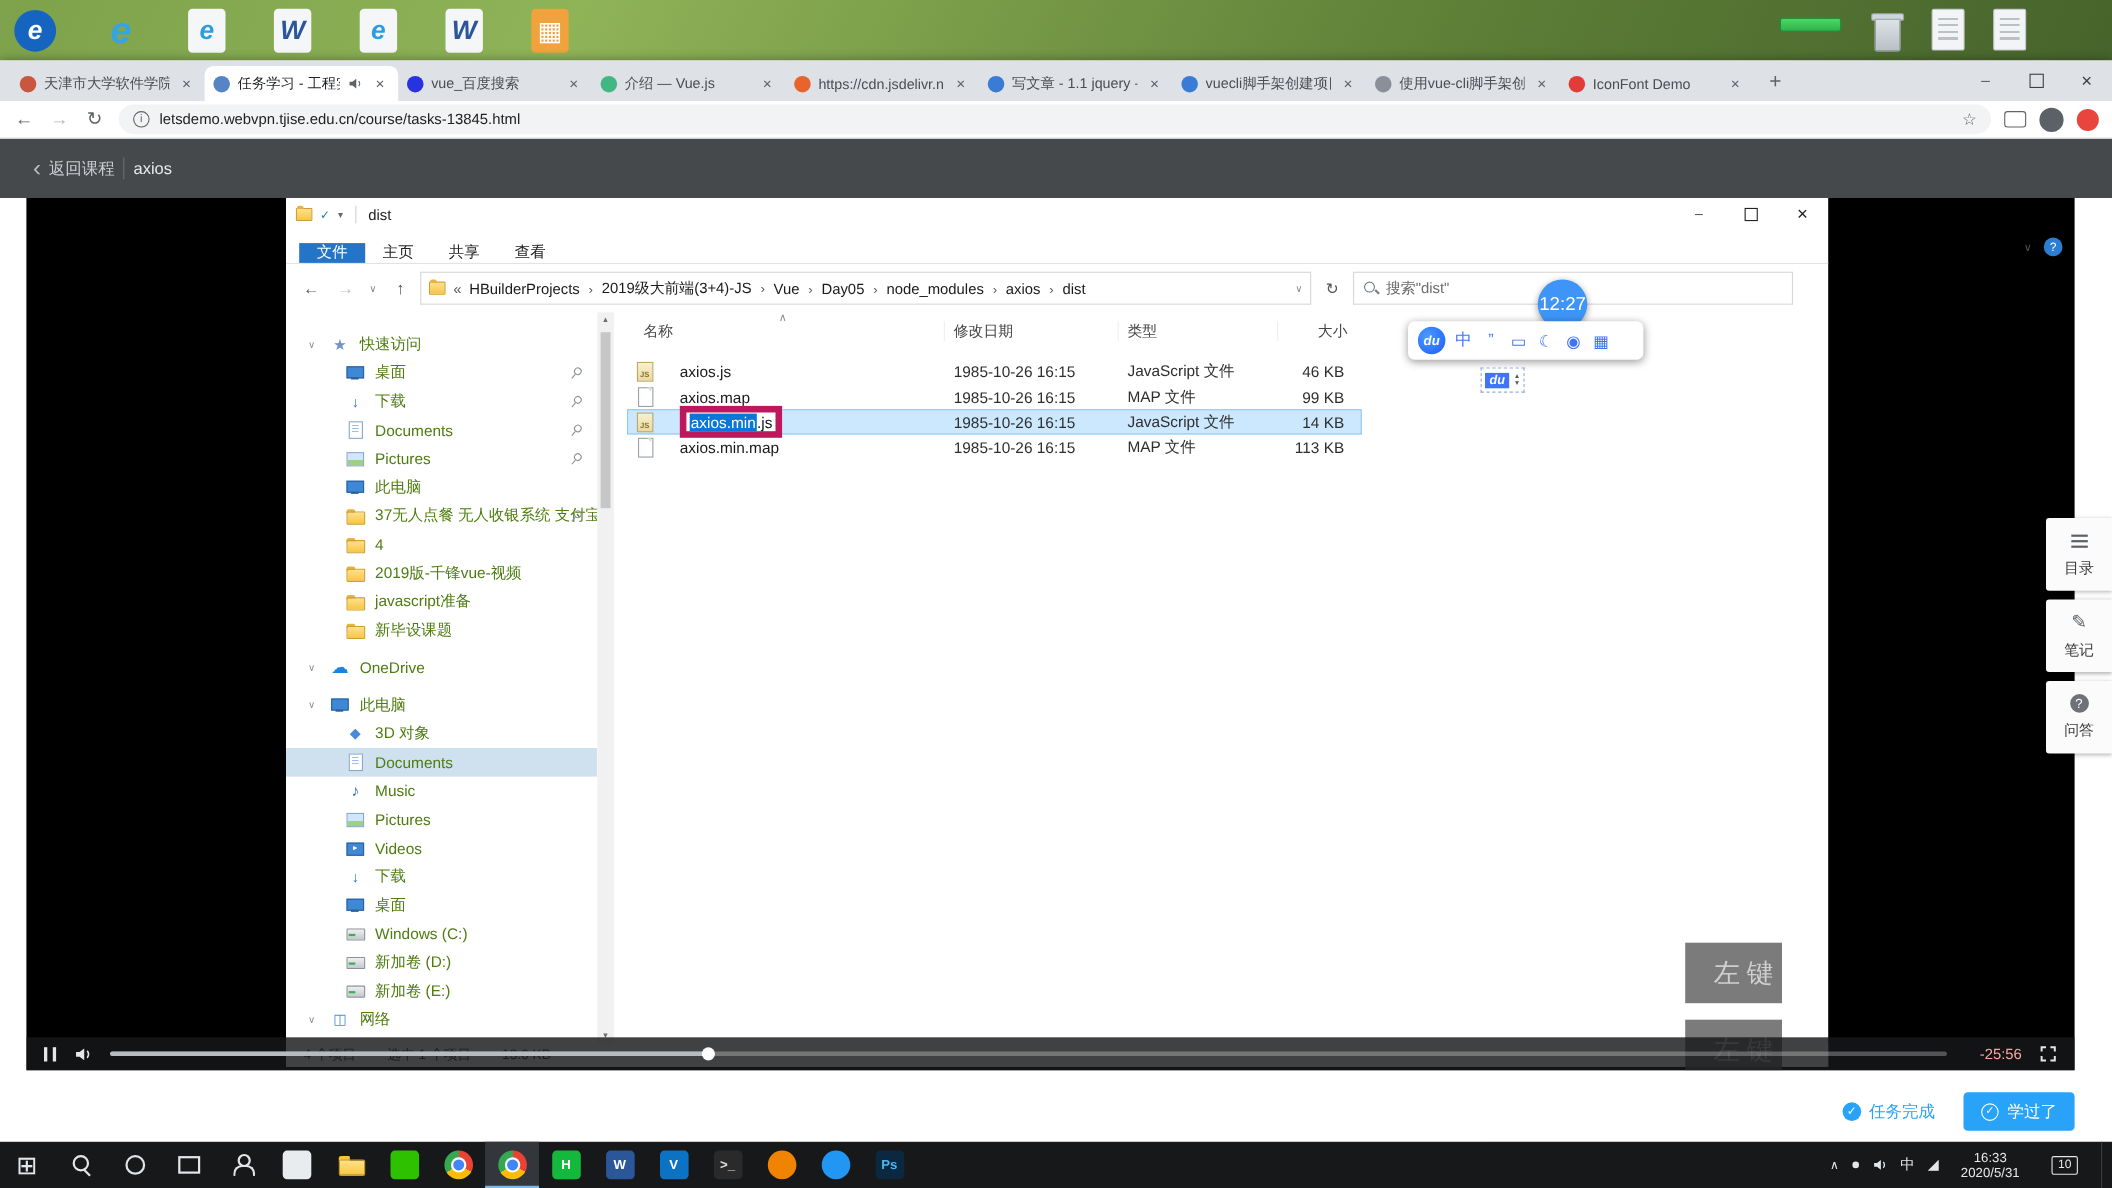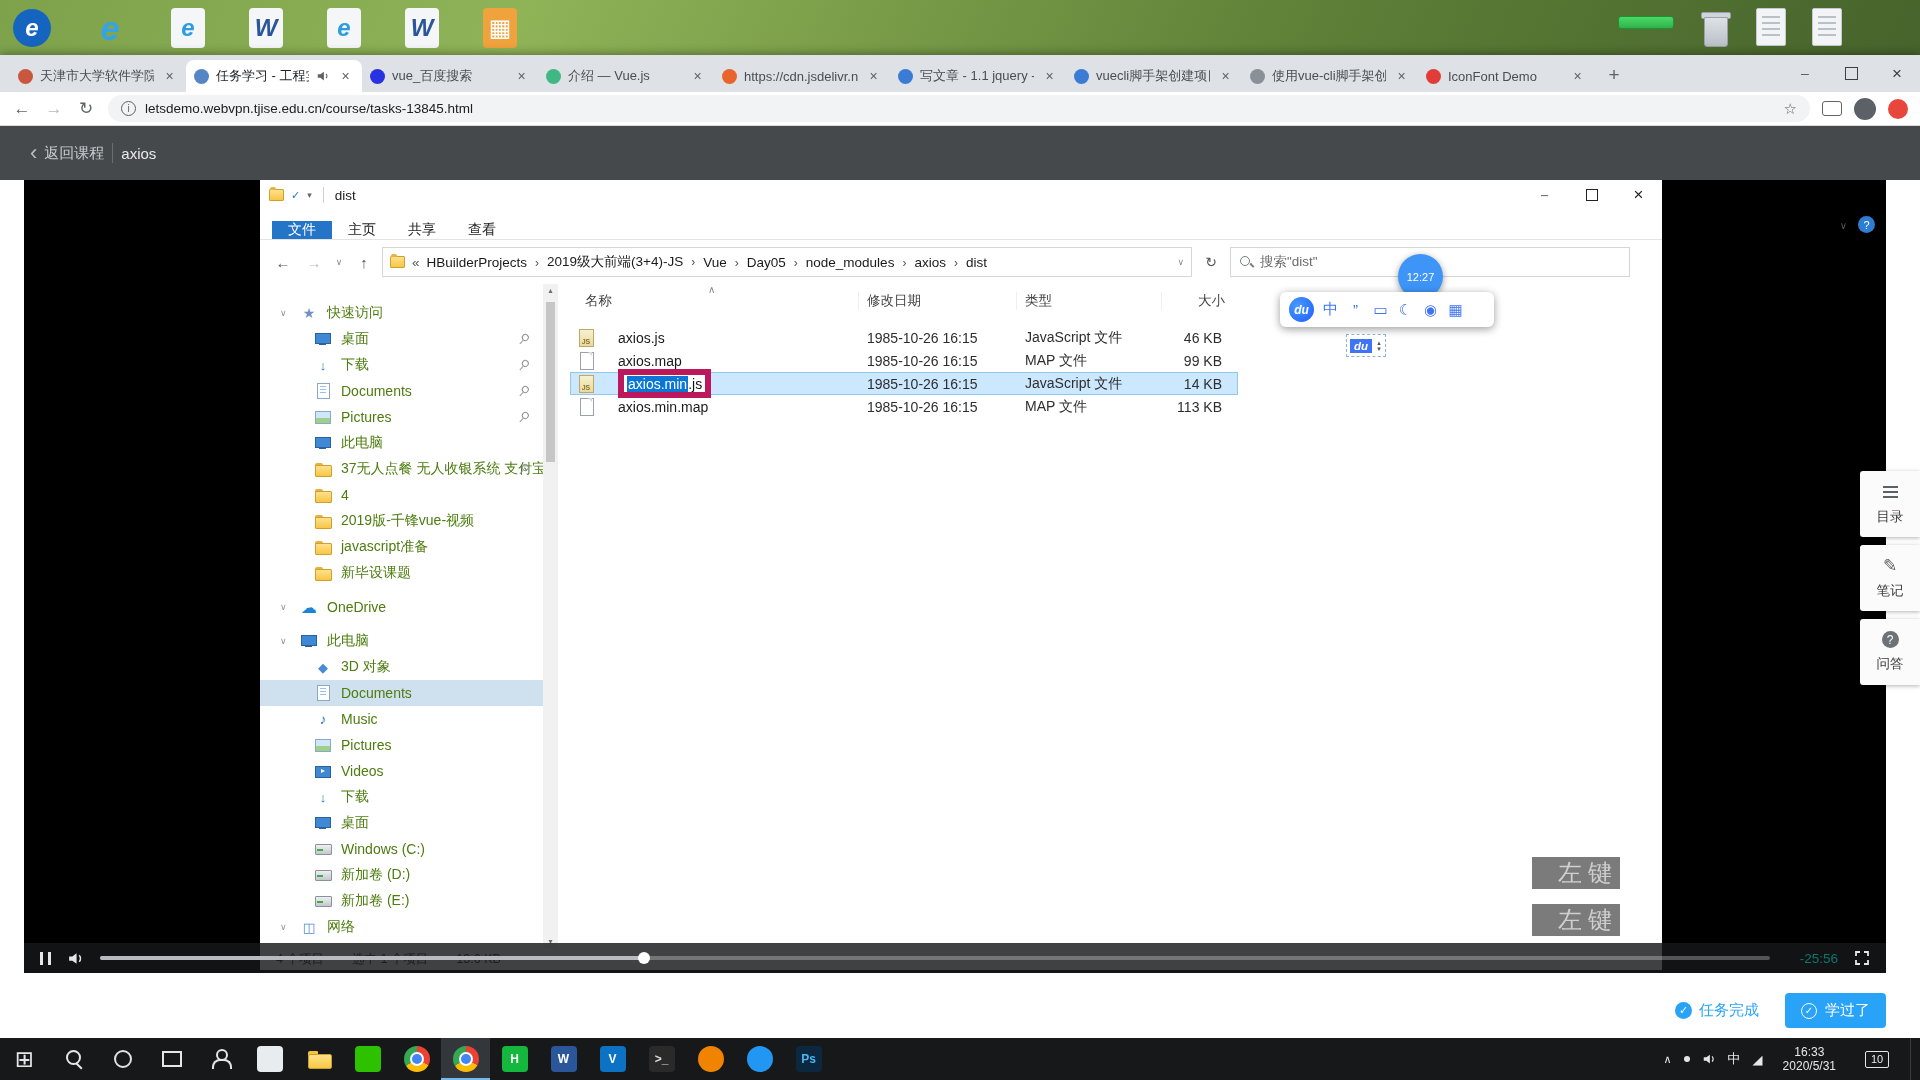--- a/index.html
+++ b/index.html
@@ -158,36 +158,36 @@
 .fi.i-js::after{content:"JS";position:absolute;left:0;right:0;bottom:1px;text-align:center;font-size:7px;font-weight:700;color:#8a7430}
 .fi.i-map::before{content:"";position:absolute;left:2px;top:0;width:12px;height:16px;background:#fff;border:1px solid #9aa1a8}
 .fi.i-map::after{content:"";position:absolute;right:2px;top:0;border-top:4px solid #d6dade;border-left:4px solid transparent}
 .name-plain{white-space:nowrap}
 .name-edit{display:inline-flex;align-items:center;background:#fff;border:6px solid #be185d;padding:0 3px;height:29px;font-size:14px}
 .name-sel{background:#0a77d6;color:#fff;padding:0 1px;white-space:nowrap}
 .name-suffix{color:#111;white-space:nowrap}
 .frow:not(.selected) .name-edit{display:none}
 .ex-status{position:absolute;left:0;bottom:0;height:22px;width:100%;display:flex;align-items:center;gap:28px;padding-left:16px;font-size:12.5px;color:#333;background:#fff}
 
-.time-bubble{position:absolute;left:1374px;top:74px;width:45px;height:45px;border-radius:50%;background:#3e95f7;color:#fff;font-size:11px;display:flex;align-items:center;justify-content:center;box-shadow:0 2px 7px rgba(0,0,0,.4)}
+.time-bubble{position:absolute;left:1374px;top:74px;width:45px;height:45px;border-radius:50%;background:#3e95f7;color:#fff;font-size:17px;display:flex;align-items:center;justify-content:center;box-shadow:0 2px 7px rgba(0,0,0,.4)}
 .ime-bar{position:absolute;left:1256px;top:112px;width:214px;height:35px;background:#fff;border-radius:6px;box-shadow:0 2px 8px rgba(0,0,0,.4);display:flex;align-items:center;gap:6px;padding:0 9px}
 .du-logo{width:25px;height:25px;border-radius:50%;background:radial-gradient(circle at 35% 35%,#4a9bff,#1b5cff);color:#fff;font-weight:bold;font-size:12px;font-style:italic;display:flex;align-items:center;justify-content:center;flex:none}
 .ime-tools{display:flex;align-items:center;gap:4px}
 .ime-ic{color:#3f74f6;font-size:15px;width:21px;text-align:center}
 .du-mini{position:absolute;left:1322px;top:154px;height:23px;display:flex;align-items:center;gap:4px;padding:2px 3px;border:1px dashed #8fb0d8;background:rgba(255,255,255,.92)}
 .du-tag{background:#3f74f6;color:#fff;font-size:11.5px;font-style:italic;font-weight:bold;padding:1px 4px}
 .du-arrows{display:flex;flex-direction:column;line-height:6px;font-size:6px;color:#555}
 .click-hints{position:absolute;left:1508px;top:677px;display:flex;flex-direction:column;gap:15px}
-.click-hint{width:88px;height:32px;background:rgba(105,105,105,.88);color:#cfcfcf;display:flex;align-items:center;justify-content:center;font-size:24px;letter-spacing:6px;padding-left:24px}
+.click-hint{width:88px;height:55px;background:rgba(105,105,105,.88);color:#cfcfcf;display:flex;align-items:center;justify-content:center;font-size:24px;letter-spacing:6px;padding-left:24px}
 .vctrl{position:absolute;left:0;bottom:0;width:100%;height:30px;background:rgba(22,23,25,.82);display:flex;align-items:center;gap:16px;padding:0 16px}
 .pp{width:11px;height:13px;border-left:3.5px solid #e6e6e6;border-right:3.5px solid #e6e6e6;flex:none}
 .track{flex:1;height:4px;background:rgba(255,255,255,.28);position:relative;border-radius:2px}
 .played{position:absolute;left:0;top:0;height:100%;width:32.6%;background:#b7bbc0;border-radius:2px}
 .knob{position:absolute;left:calc(32.6% - 6px);top:-4px;width:12px;height:12px;background:#fff;border-radius:50%}
-.vtime{font-size:13.5px;color:#0f766e;flex:none;min-width:52px;text-align:right}
+.vtime{font-size:13.5px;color:#fca5a5;flex:none;min-width:52px;text-align:right}
 
 .side-tools{position:absolute;right:0;top:345px;width:60px;display:flex;flex-direction:column;gap:8px}
 .stool{height:66px;background:#fbfbfb;display:flex;flex-direction:column;align-items:center;justify-content:center;gap:7px;color:#3c3c3c;font-size:13.5px;border-radius:3px 0 0 3px;box-shadow:0 1px 4px rgba(0,0,0,.3)}
 .st-ic{height:18px;display:flex;align-items:center;justify-content:center;color:#5c6166}
 .st-ic.i-list i{display:block;width:15px;height:2px;background:#5c6166;box-shadow:0 5px 0 #5c6166,0 10px 0 #5c6166;margin-top:-10px}
 .st-ic.i-pencil::before{content:"✎";font-size:17px}
 .st-ic.i-question{width:17px;height:17px;border-radius:50%;background:#6d7278;color:#fff;font-size:12px}
 .st-ic.i-question::before{content:"?"}
 .footer-actions{position:absolute;right:34px;bottom:10px;display:flex;align-items:center;gap:26px}
 .task-done{display:flex;align-items:center;gap:7px;color:#28a3f8;font-size:15px}

